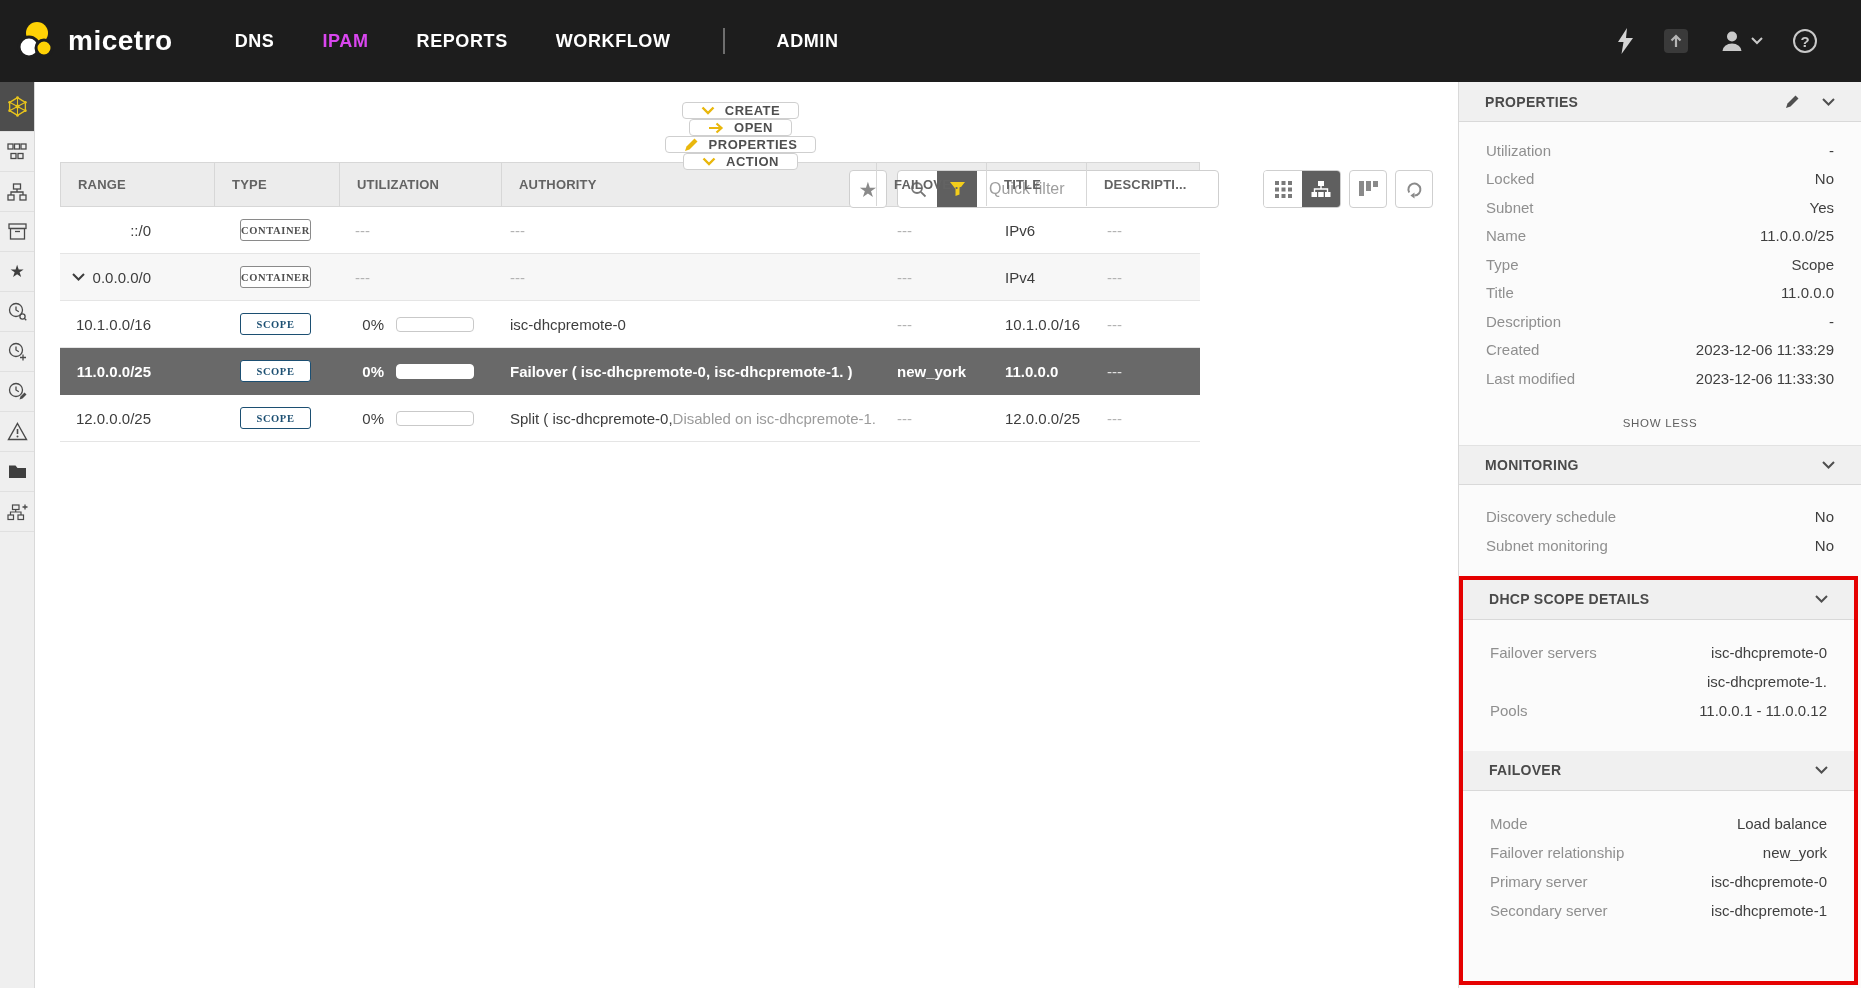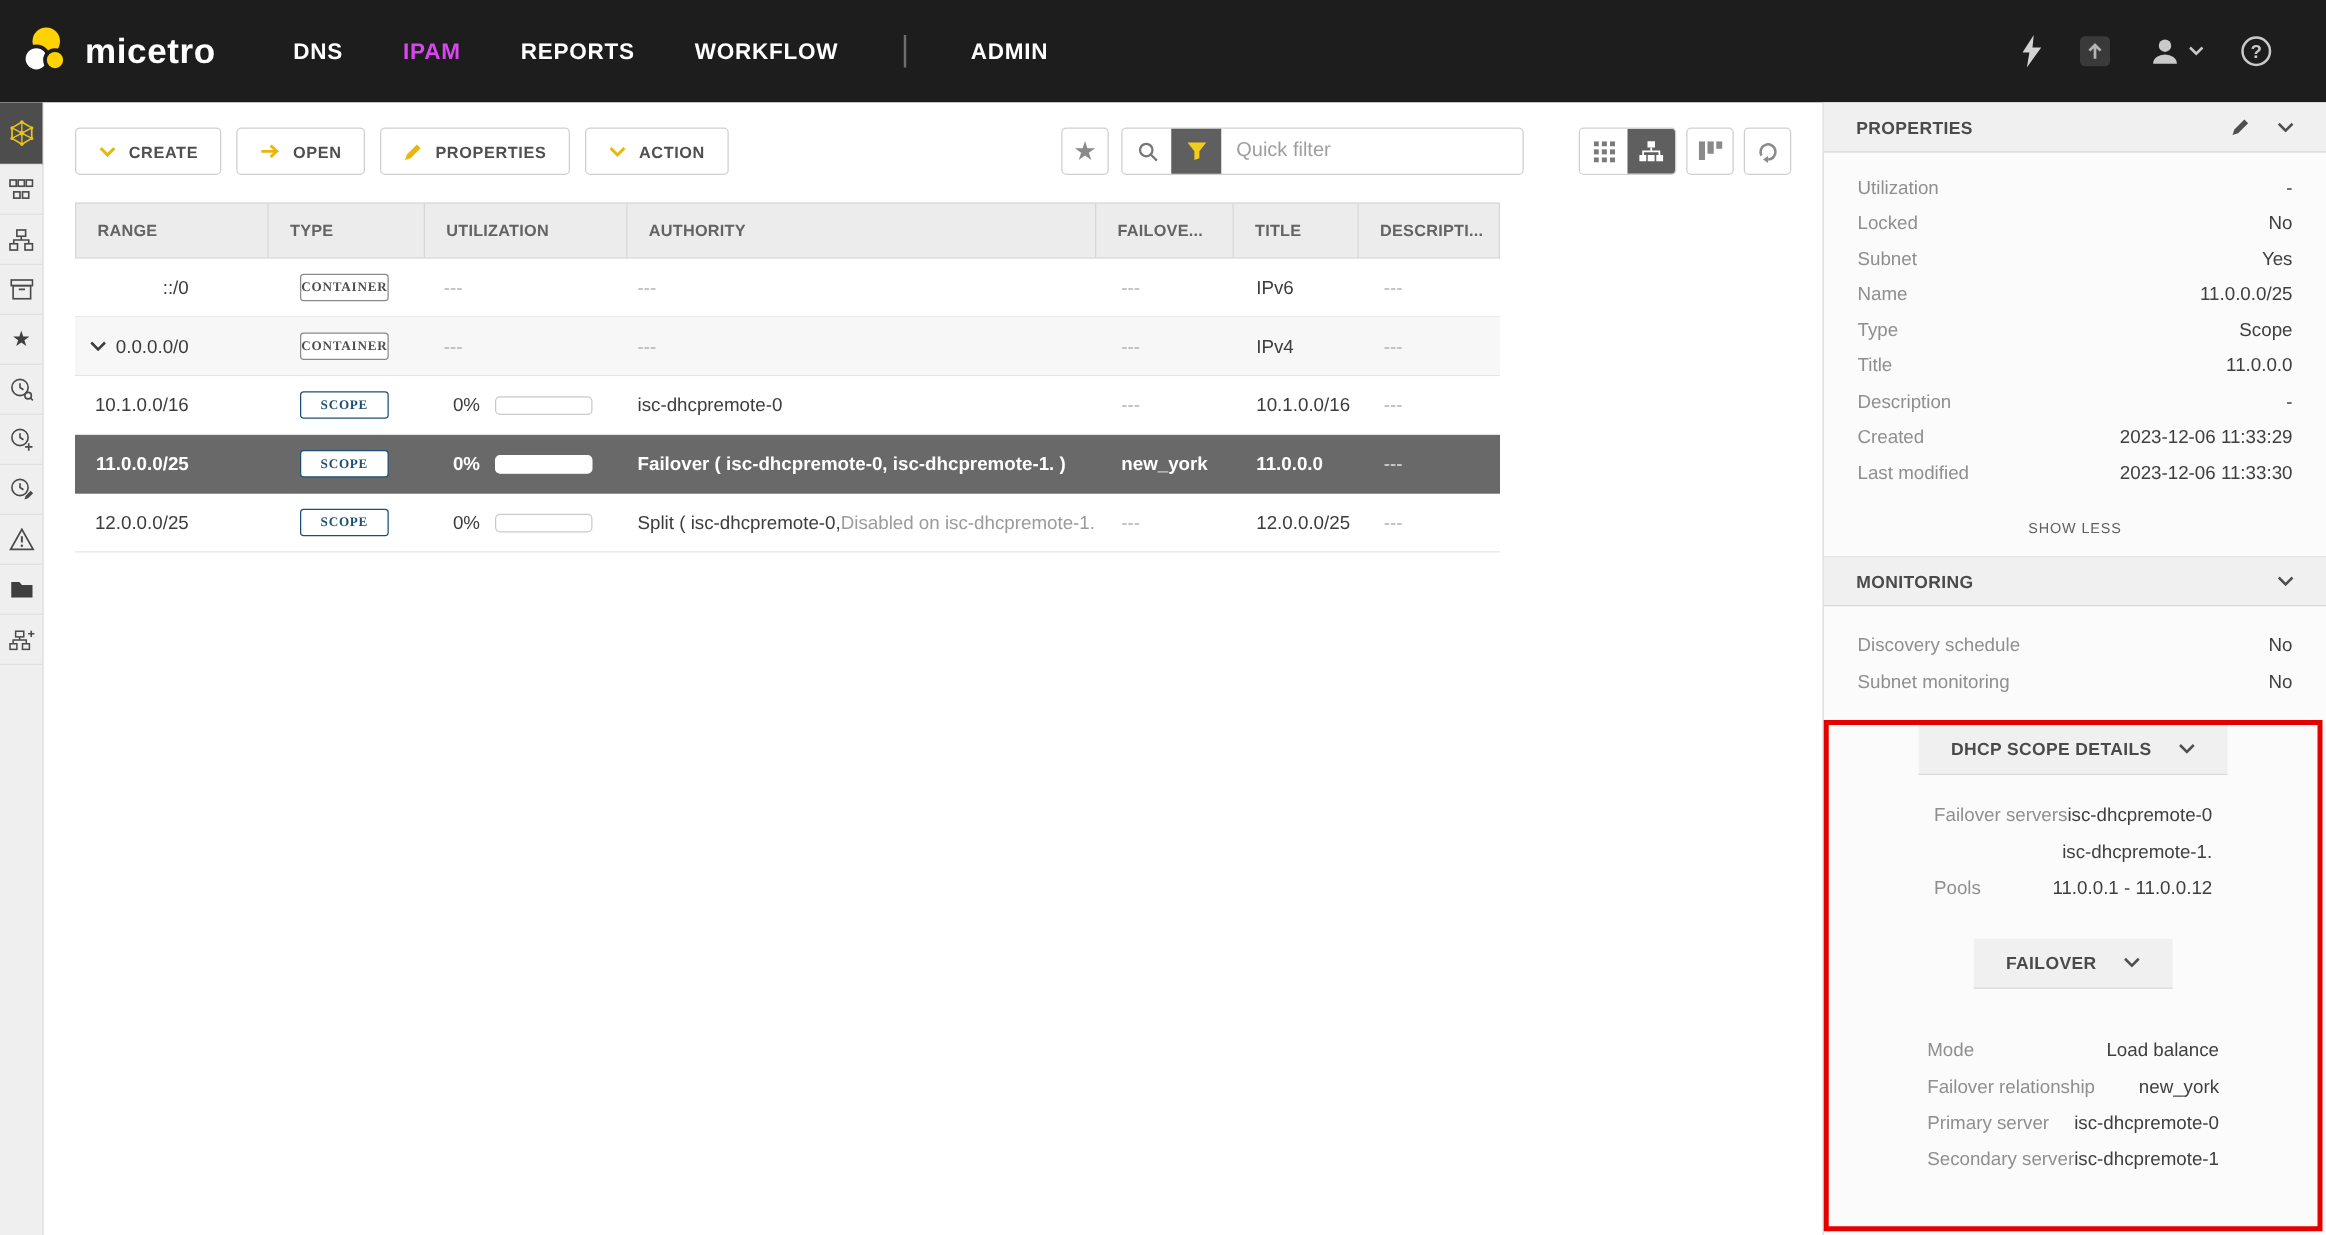--- a/index.html
+++ b/index.html
@@ -25,21 +25,21 @@
 
   
   .sidebar { width:35px; background:#efefef; border-right:1px solid #d9d9d9; display:flex; flex-direction:column; }
   .side-cell { height:40px; display:flex; align-items:center; justify-content:center;
     border-bottom:1px solid #e0e0e0; cursor:pointer; }
   .side-cell.active { height:50px; background:#4d4d4d; }
   .side-star { font-size:17px; color:#3f3f3f; line-height:1; }
 
   
   .main { flex:1; background:#fff; min-width:0; }
-  .toolbar { display:flex; align-items:center; margin:20px 25px 0 25px; height:38px; }
+  .toolbar { display:flex; align-items:center; margin:20px 25px 0 25px; height:38px;flex-direction:column; }
   .btn { height:38px; background:#fff; border:1px solid #cfcfcf; border-radius:4px;
     display:flex; align-items:center; gap:10px; padding:0 18px; margin-right:12px;
     font-size:13px; font-weight:bold; color:#4f4f4f; letter-spacing:.5px; cursor:pointer; }
   .toolbar-right { margin-left:auto; display:flex; align-items:center; }
   .icon-btn { width:38px; height:38px; border:1px solid #cfcfcf; border-radius:4px; background:#fff;
     display:flex; align-items:center; justify-content:center; cursor:pointer; }
   .star-glyph { font-size:21px; color:#8a8a8a; line-height:1; }
   .searchbox { width:322px; height:38px; border:1px solid #cfcfcf; border-radius:4px; background:#fff;
     display:flex; align-items:center; margin-left:10px; overflow:hidden; }
   .search-mag { padding:0 10px 0 12px; display:flex; }
@@ -87,21 +87,21 @@
   .band { height:40px; background:#f0f0f0; border-top:1px solid #e2e2e2; border-bottom:1px solid #d9d9d9;
     display:flex; align-items:center; padding:0 26px; font-size:14px; font-weight:bold; color:#4a4a4a; letter-spacing:.3px; }
   .band .grow { flex:1; }
   .band-icon { display:flex; align-items:center; cursor:pointer; margin-left:22px; }
   .prows { padding:14px 27px 0 27px; }
   .prow { height:28.5px; display:flex; align-items:center; justify-content:space-between; font-size:15px; }
   .prow .k { color:#8f8f8f; }
   .prow .v { color:#3f3f3f; text-align:right; }
   .show-less { text-align:center; padding:24px 0 16px 0; font-size:11.5px; color:#5f5f5f;
     letter-spacing:.7px; cursor:pointer; }
-  .red-box { border:4px solid #e50000; margin:16px 3px 3px 0; flex:1; display:flex; flex-direction:column;align-items:center; }
+  .red-box { border:4px solid #e50000; margin:16px 3px 3px 0; flex:1; display:flex; flex-direction:column; }
   .red-box .band { border-top:none; }
   .gap-lg { height:26px; }
 </style>
 </head>
 <body>
 
 <header class="topbar">
   <div class="brand">
     <span style="display:flex;">
       <svg width="42" height="42" viewBox="0 0 42 42">
@@ -591,21 +591,21 @@
       <div class="gap-lg"></div>
       <div class="band">
         <span>FAILOVER</span>
         <span class="grow"></span>
         <span class="band-icon">
           <svg width="13" height="8" viewBox="0 0 13 8">
               <polyline points="1,1 6.5,6.5 12,1" stroke="#4f4f4f" stroke-width="2" fill="none"></polyline>
             </svg>
         </span>
       </div>
-      <div class="prows" style="padding-top:35px;">
+      <div class="prows" style="padding-top:18px;">
         <div class="prow" style="height:29px;">
             <span class="k">Mode</span>
             <span class="v">Load balance</span>
           </div>
         <div class="prow" style="height:29px;">
             <span class="k">Failover relationship</span>
             <span class="v">new_york</span>
           </div>
         <div class="prow" style="height:29px;">
             <span class="k">Primary server</span>

